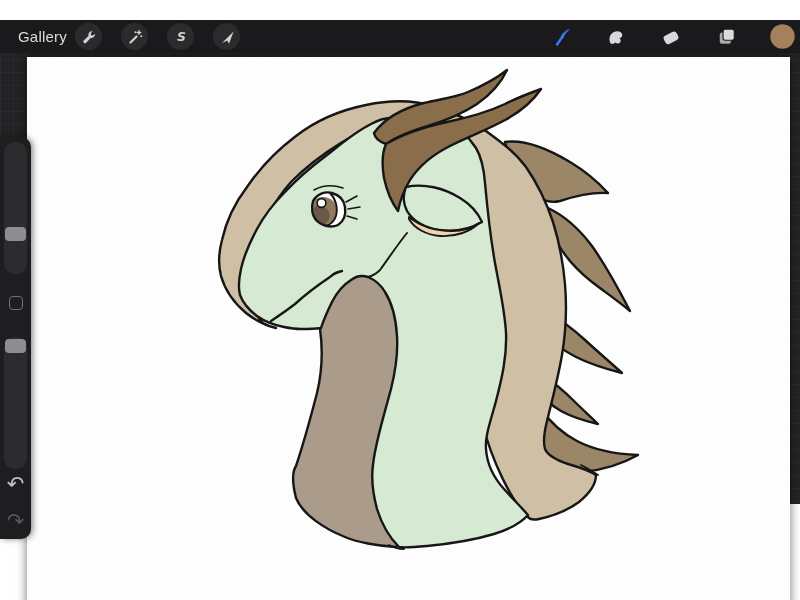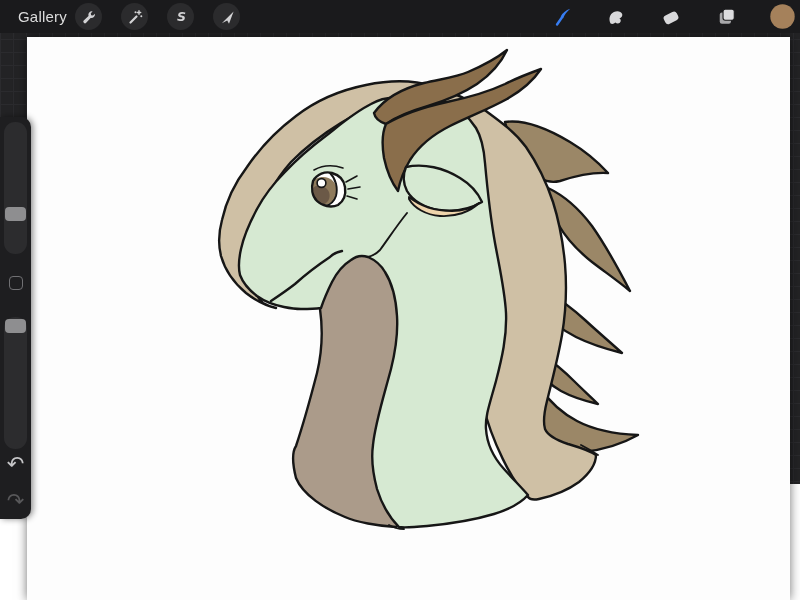--- a/index.html
+++ b/index.html
@@ -1,21 +1,21 @@
 <!DOCTYPE html>
 <html><head>
 <meta charset="utf-8">
 <style>
   html,body{margin:0;padding:0;width:800px;height:600px;overflow:hidden;
     font-family:"Liberation Sans","DejaVu Sans",sans-serif;}
   .stage{position:relative;width:800px;height:484px;
     background-color:#232325;
     background-image:linear-gradient(#2b2b2e 1px,transparent 1px),
                      linear-gradient(90deg,#2b2b2e 1px,transparent 1px);
-    background-size:13px 13px;}
+    background-size:13px 13px;margin-top:20px;}
   
   .canvas{position:absolute;left:27px;top:37px;width:763px;height:563px;
     background:#fdfdfd;box-shadow:0 0 10px rgba(0,0,0,.55);}
   .art{position:absolute;left:0;top:0;width:800px;height:600px;z-index:5;pointer-events:none;}
   .art .ln{stroke:#161616;stroke-width:2.4;stroke-linecap:round;stroke-linejoin:round;}
   .art .thin{stroke-width:1.9;}
   .art .hair{stroke-width:1.6;}
   .art .nofill{fill:none;}
   
   .topbar{position:absolute;left:0;top:0;width:800px;height:33px;background:#1a1a1c;z-index:10;

